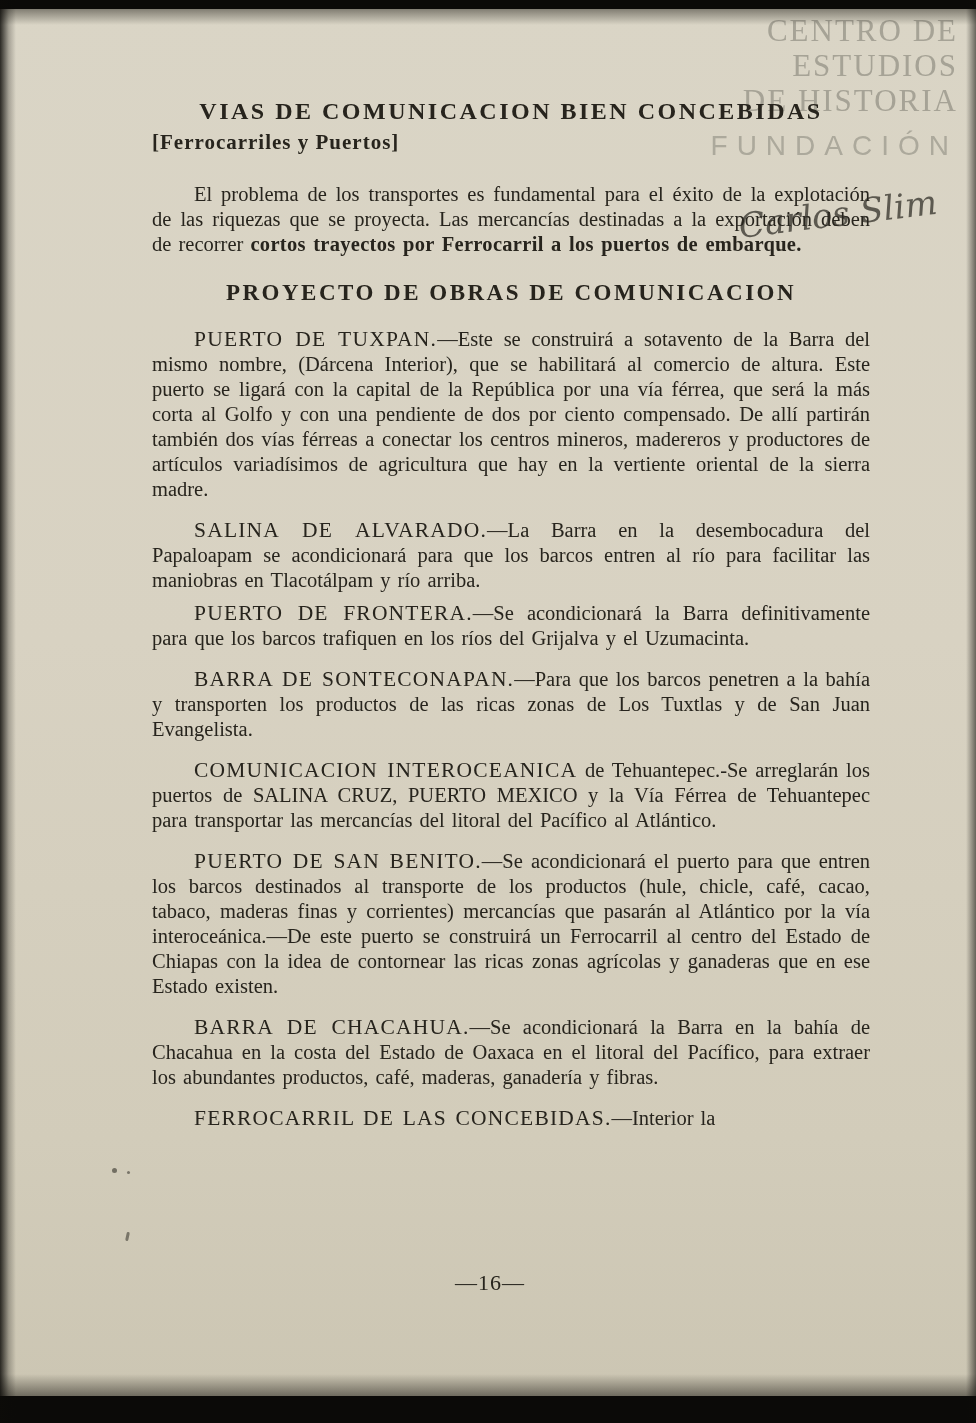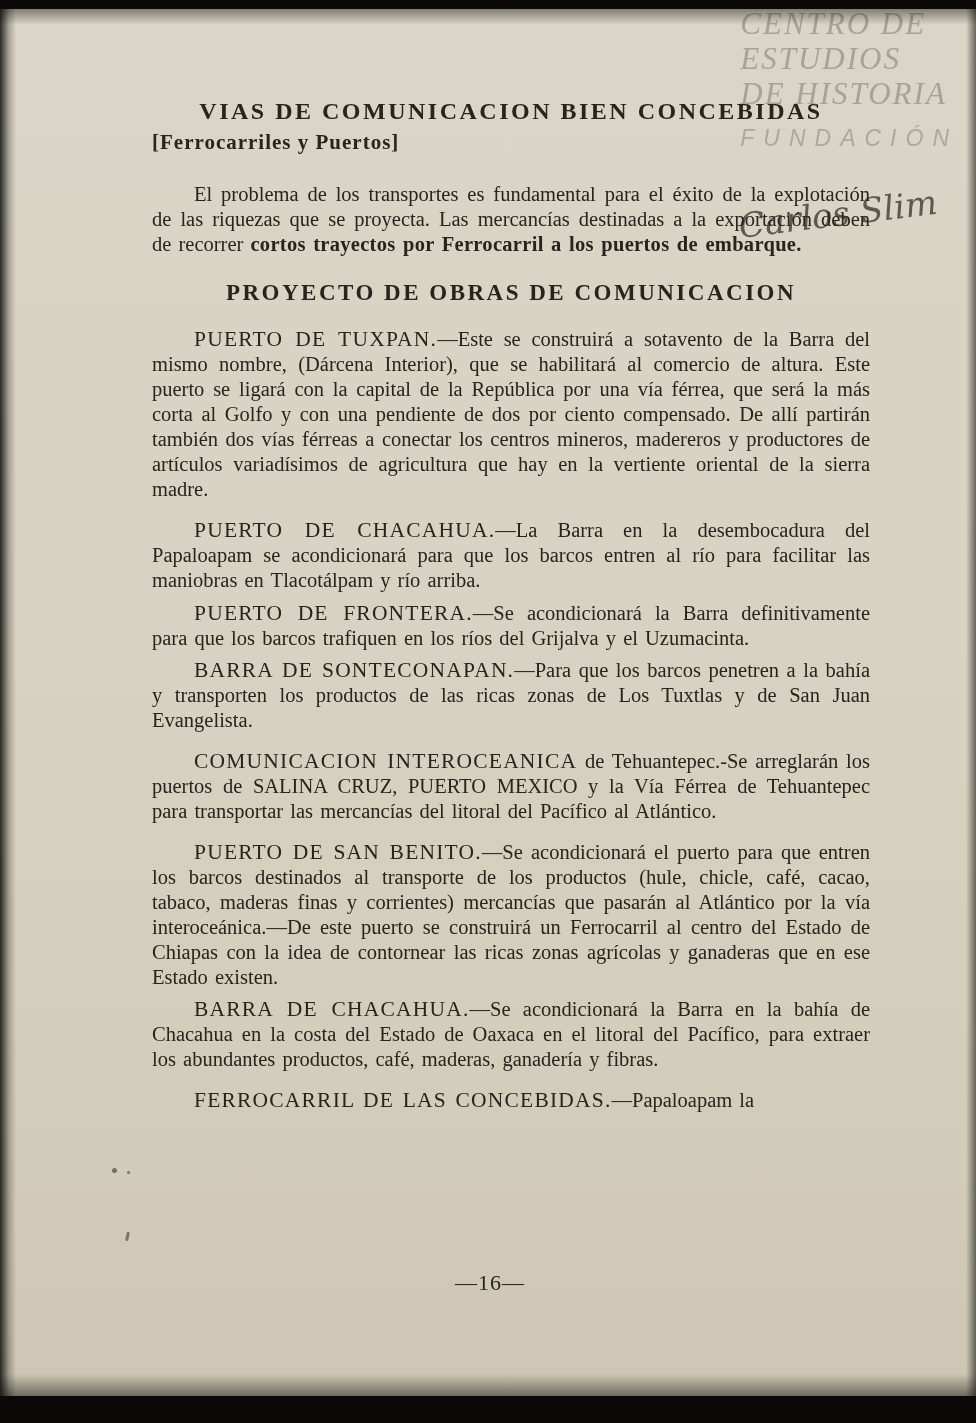--- a/index.html
+++ b/index.html
@@ -20,30 +20,29 @@
   .edge-bottom { position: absolute; bottom: 0; left: 0; right: 0; height: 27px; background: #0b0a08; }
   .edge-bottom-grad { position: absolute; bottom: 27px; left: 0; right: 0; height: 22px;
     background: linear-gradient(0deg, rgba(20,18,12,.5), rgba(20,18,12,0)); }
   .edge-left { position: absolute; top: 0; bottom: 0; left: 0; width: 16px;
     background: linear-gradient(90deg, rgba(12,11,8,.85), rgba(12,11,8,.25) 55%, rgba(12,11,8,0)); }
   .edge-right { position: absolute; top: 0; bottom: 0; right: 0; width: 10px;
     background: linear-gradient(270deg, rgba(12,11,8,.55), rgba(12,11,8,0)); }
 
   
   .watermark {
-    position: absolute; top: 6px; right: 18px; 
+    position: absolute; top: 13px; right: 18px; text-align: right;
     color: rgba(148,145,133,.75); font-size: 31px; line-height: 35px;
     letter-spacing: 2px; font-family: "Liberation Serif", serif;
     pointer-events: none;
-    font-style: italic;
   }
   .watermark .wm-line { white-space: nowrap; }
   .watermark .wm-foundation {
     margin-top: 10px; font-family: "Liberation Sans", sans-serif;
-    font-size: 23px; letter-spacing: 9px; color: rgba(160,157,145,.8);
+    font-size: 28px; letter-spacing: 9px; color: rgba(160,157,145,.8);
   }
   .handwriting {
     position: absolute; top: 192px; right: 8px; width: 230px;
     transform: rotate(-7deg);
     font-style: italic; font-size: 34px; color: rgba(60,58,50,.8);
     font-family: "DejaVu Serif", serif; white-space: nowrap;
     pointer-events: none;
   }
 
   
@@ -64,21 +63,21 @@
   }
   .intro { margin-top: 26px; }
   .bold-tail { font-weight: 700; letter-spacing: .3px; }
   .section-heading {
     text-align: center; font-weight: bold; font-size: 23px;
     letter-spacing: 2.5px; margin: 22px 0 20px 0; line-height: 28px;
   }
   .lead { letter-spacing: 1.2px; font-size: 21.5px; }
   .gap-sm { margin-top: 8px; }
   .gap-md { margin-top: 16px; }
-  .gap-none { margin-top: 7px; }
+  .gap-none { margin-top: 16px; }
   .page-number {
     position: absolute; left: 4px; right: 0; top: 1270px;
     text-align: center; font-size: 22px; letter-spacing: 1px;
     color: #27241d;
   }
   
   .stray-a { position: absolute; left: 112px; top: 1168px; width: 5px; height: 5px;
     border-radius: 50%; background: rgba(50,48,40,.6);
     box-shadow: 14px 2px 0 -1px rgba(50,48,40,.55); }
   .stray-b { position: absolute; left: 126px; top: 1232px; width: 3px; height: 9px;
@@ -102,33 +101,33 @@
 
     <div class="doc-title">VIAS DE COMUNICACION BIEN CONCEBIDAS</div>
     <div class="doc-subtitle">[Ferrocarriles y Puertos]</div>
 
     <p class="par intro"><span>El problema de los transportes es fundamental para el éxito de la explotación de las riquezas que se proyecta.  Las mercancías destinadas a la exportación deben de recorrer </span><strong class="bold-tail">cortos trayectos por Ferrocarril a los puertos de embarque.</strong></p>
 
     <div class="section-heading">PROYECTO DE OBRAS DE COMUNICACION</div>
 
     <p class="par gap-none"><span class="lead">PUERTO DE TUXPAN.</span><span>—Este se construirá a sotavento de la Barra del mismo nombre, (Dárcena Interior), que se habilitará al comercio de altura.  Este puerto se ligará con la capital de la República por una vía férrea, que será la más corta al Golfo y con una pendiente de dos por ciento compensado.  De allí partirán también dos vías férreas a conectar los centros mineros, madereros y productores de artículos variadísimos de agricultura que hay en la vertiente oriental de la sierra madre.</span></p>
 
-    <p class="par gap-md"><span class="lead">PUERTO DE CHACAHUA.</span><span>—La Barra en la desembocadura del Papaloapam se acondicionará para que los barcos entren al río para facilitar las maniobras en Tlacotálpam y río arriba.</span></p>
+    <p class="par gap-md"><span class="lead">SALINA DE ALVARADO.</span><span>—La Barra en la desembocadura del Papaloapam se acondicionará para que los barcos entren al río para facilitar las maniobras en Tlacotálpam y río arriba.</span></p>
 
     <p class="par gap-sm"><span class="lead">PUERTO DE FRONTERA.</span><span>—Se acondicionará la Barra definitivamente para que los barcos trafiquen en los ríos del Grijalva y el Uzumacinta.</span></p>
 
     <p class="par gap-none"><span class="lead">BARRA DE SONTECONAPAN.</span><span>—Para que los barcos penetren a la bahía y transporten los productos de las ricas zonas de Los Tuxtlas y de San Juan Evangelista.</span></p>
 
     <p class="par gap-md"><span class="lead">COMUNICACION INTEROCEANICA</span><span> de Tehuantepec.-Se arreglarán los puertos de SALINA CRUZ, PUERTO MEXICO y la Vía Férrea de Tehuantepec para transportar las mercancías del litoral del Pacífico al Atlántico.</span></p>
 
     <p class="par gap-md"><span class="lead">PUERTO DE SAN BENITO.</span><span>—Se acondicionará el puerto para que entren los barcos destinados al transporte de los productos (hule, chicle, café, cacao, tabaco, maderas finas y corrientes) mercancías que pasarán al Atlántico por la vía interoceánica.—De este puerto se construirá un Ferrocarril al centro del Estado de Chiapas con la idea de contornear las ricas zonas agrícolas y ganaderas que en ese Estado existen.</span></p>
 
     <p class="par gap-none"><span class="lead">BARRA DE CHACAHUA.</span><span>—Se acondicionará la Barra en la bahía de Chacahua en la costa del Estado de Oaxaca en el litoral del Pacífico, para extraer los abundantes productos, café, maderas, ganadería y fibras.</span></p>
 
-    <p class="par gap-md"><span class="lead">FERROCARRIL DE LAS CONCEBIDAS.</span><span>—Papaloapam la</span></p>
+    <p class="par gap-md"><span class="lead">FERROCARRIL DE LAS CONCEBIDAS.</span><span>—Interior la</span></p>
 
   </div>
 
   <div class="page-number">—16—</div>
 
   <div class="stray-a"></div>
   <div class="stray-b"></div>
 
   <div class="edge-top"></div>
   <div class="edge-top-grad"></div>

